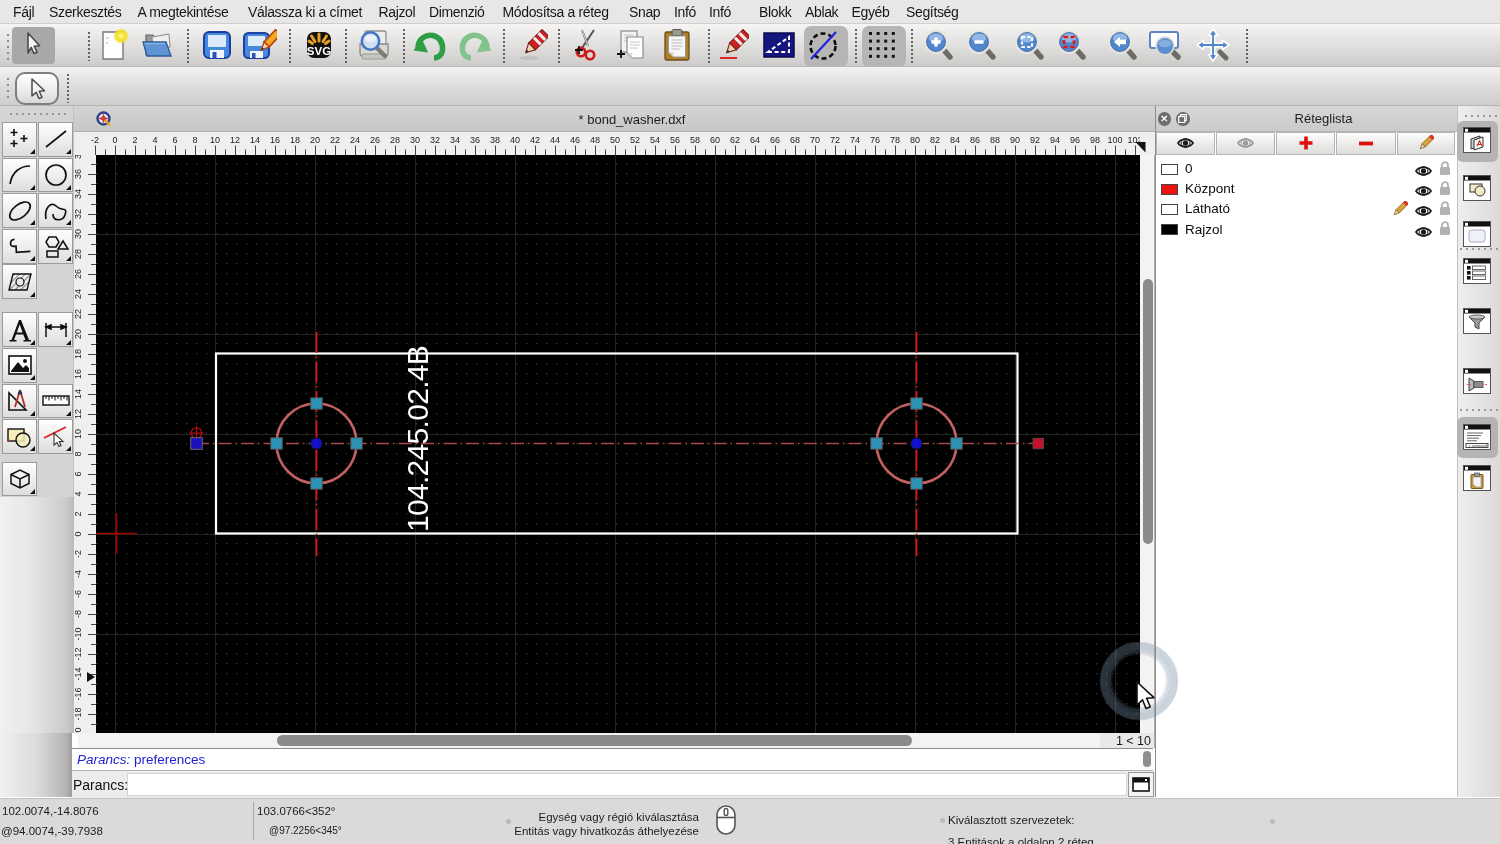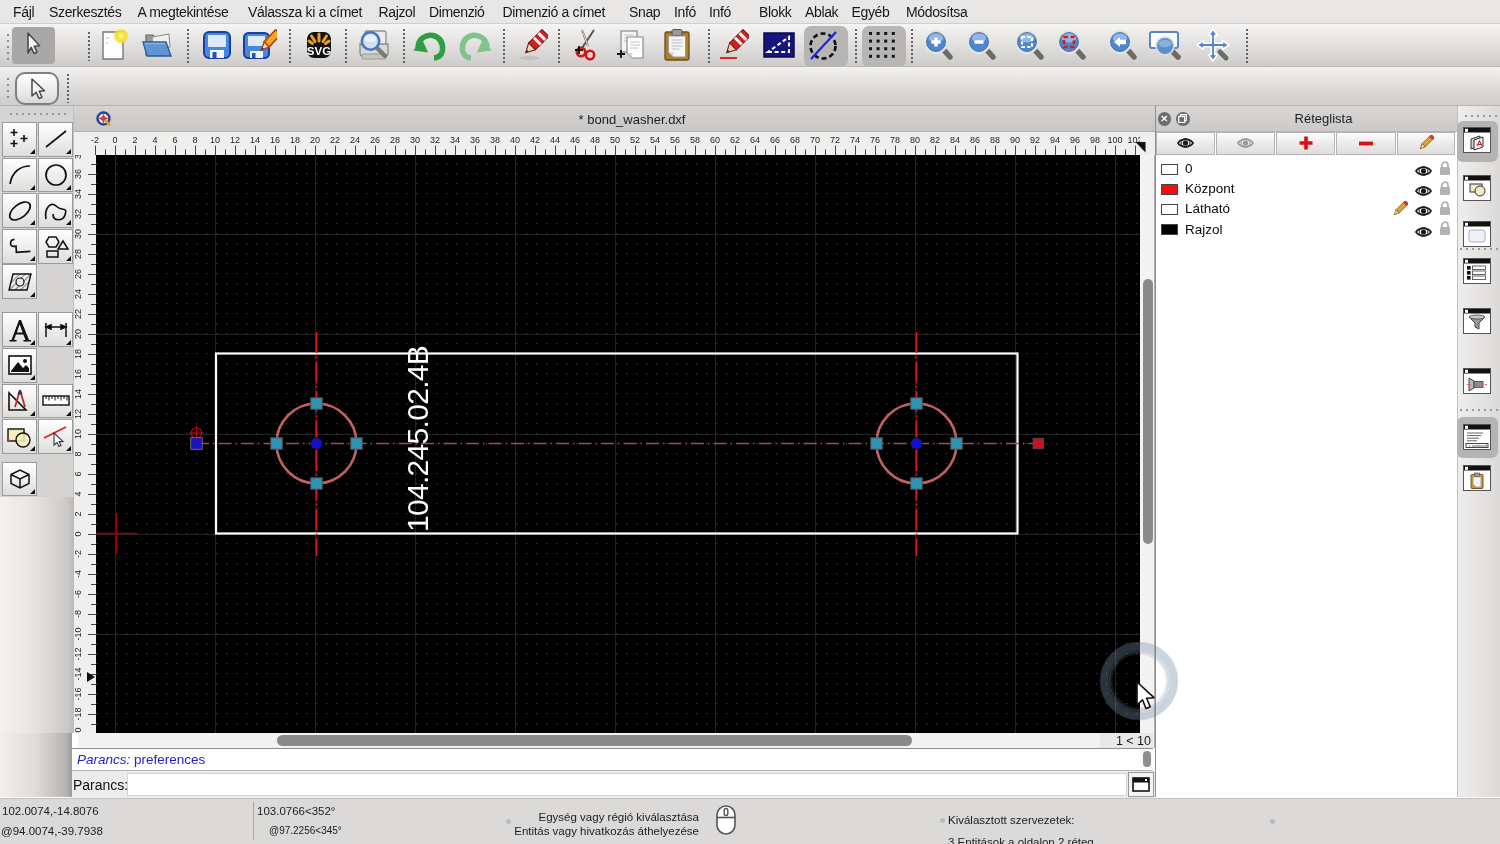--- a/index.html
+++ b/index.html
@@ -10,28 +10,28 @@
 .palbtn{position:absolute;width:35px;height:34.8px;background:linear-gradient(#fefefe,#ededec 55%,#dddddc);border:1px solid #9b9b9b;display:flex;align-items:center;justify-content:center}
 .palbtn .tri{position:absolute;right:1.5px;bottom:1.5px;width:0;height:0;border-left:5px solid transparent;border-bottom:5px solid #111}
 </style></head><body>
 <div class="abs" style="left:0;top:0;width:1500px;height:24px;background:#e8e7e6;border-bottom:1px solid #d0cfce"></div>
 <div class="abs" style="left:13px;top:3.5px;font-size:14px;letter-spacing:-0.35px;color:#161616">Fájl</div>
 <div class="abs" style="left:49px;top:3.5px;font-size:14px;letter-spacing:-0.35px;color:#161616">Szerkesztés</div>
 <div class="abs" style="left:137.5px;top:3.5px;font-size:14px;letter-spacing:-0.35px;color:#161616">A megtekintése</div>
 <div class="abs" style="left:248px;top:3.5px;font-size:14px;letter-spacing:-0.35px;color:#161616">Válassza ki a címet</div>
 <div class="abs" style="left:378.5px;top:3.5px;font-size:14px;letter-spacing:-0.35px;color:#161616">Rajzol</div>
 <div class="abs" style="left:429px;top:3.5px;font-size:14px;letter-spacing:-0.35px;color:#161616">Dimenzió</div>
-<div class="abs" style="left:502.5px;top:3.5px;font-size:14px;letter-spacing:-0.35px;color:#161616">Dimenzió a címet</div>
+<div class="abs" style="left:502.5px;top:3.5px;font-size:14px;letter-spacing:-0.35px;color:#161616">Módosítsa a réteg</div>
 <div class="abs" style="left:629px;top:3.5px;font-size:14px;letter-spacing:-0.35px;color:#161616">Snap</div>
 <div class="abs" style="left:674px;top:3.5px;font-size:14px;letter-spacing:-0.35px;color:#161616">Infó</div>
 <div class="abs" style="left:709px;top:3.5px;font-size:14px;letter-spacing:-0.35px;color:#161616">Infó</div>
 <div class="abs" style="left:759px;top:3.5px;font-size:14px;letter-spacing:-0.35px;color:#161616">Blokk</div>
 <div class="abs" style="left:805px;top:3.5px;font-size:14px;letter-spacing:-0.35px;color:#161616">Ablak</div>
 <div class="abs" style="left:851.5px;top:3.5px;font-size:14px;letter-spacing:-0.35px;color:#161616">Egyéb</div>
-<div class="abs" style="left:906px;top:3.5px;font-size:14px;letter-spacing:-0.35px;color:#161616">Módosítsa</div>
+<div class="abs" style="left:906px;top:3.5px;font-size:14px;letter-spacing:-0.35px;color:#161616">Segítség</div>
 <div class="abs" style="left:0;top:24px;width:1500px;height:43px;background:linear-gradient(#f6f5f4,#e3e2e1 45%,#cdccca);border-bottom:1px solid #b9b8b7"></div>
 <div class="hnd" style="left:7px;top:32px;height:28px"></div>
 <div class="abs" style="left:12px;top:26.5px;width:43px;height:37px;background:#a9a8a7;border-radius:4px"></div>
 <div class="tbtn" style="left:21px;top:31px;width:24px;height:27px">
     <svg width="24" height="27" viewBox="0 0 24 27" style="">
       <path d="M7,2 L7,22 L10.2,16.4 L13,22.5 L16,21.2 L13.2,15.2 L18.6,14.8 Z" fill="#f5f5f5" stroke="#4a4a4a" stroke-width="1.6" stroke-linejoin="round"></path>
     </svg>
   </div>
 <div class="vdots" style="left:88px;top:31px;height:30px"></div>
 <div class="abs" style="left:804px;top:25.5px;width:44px;height:41px;background:#b7b6b5;border-radius:7px"></div>

